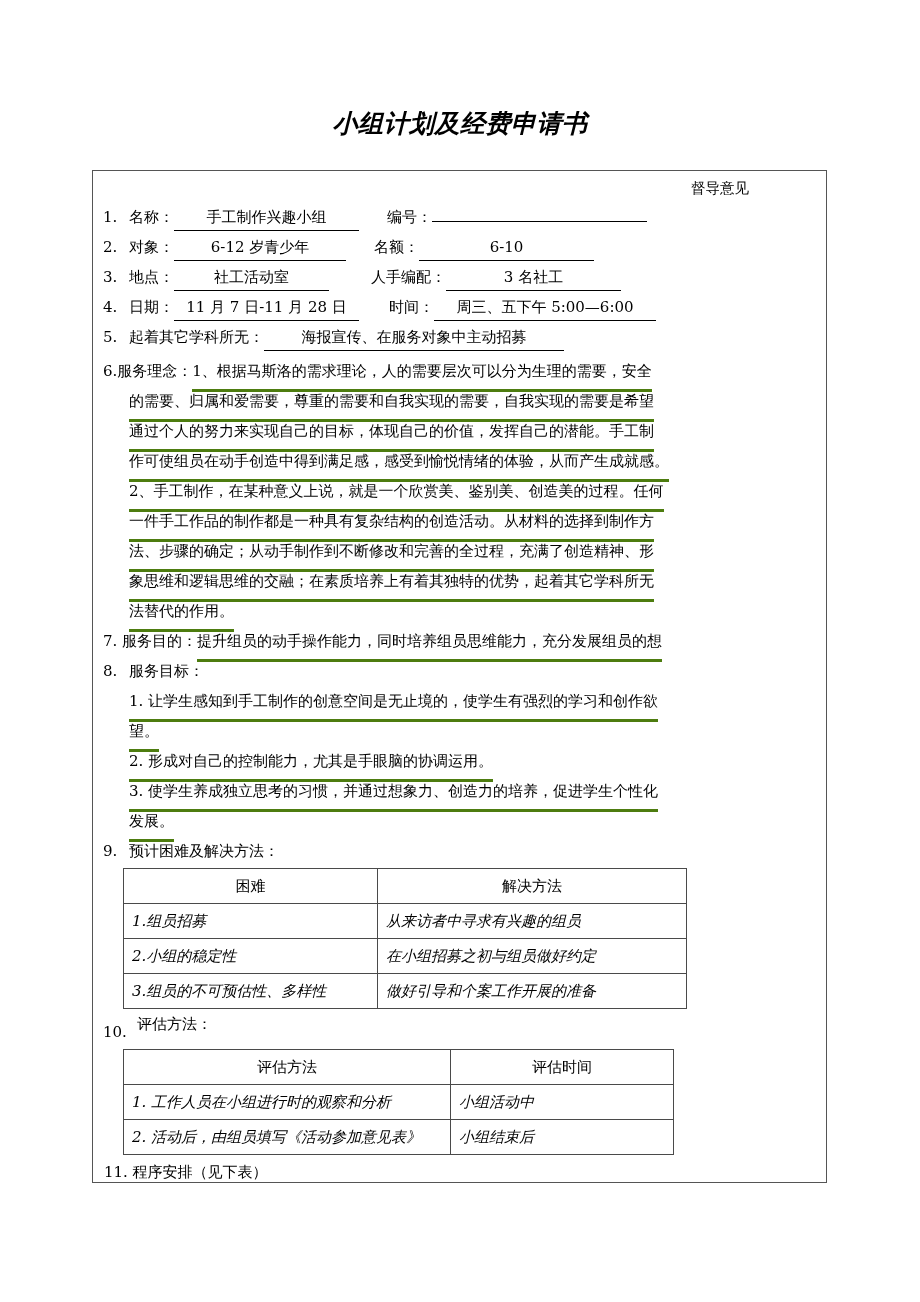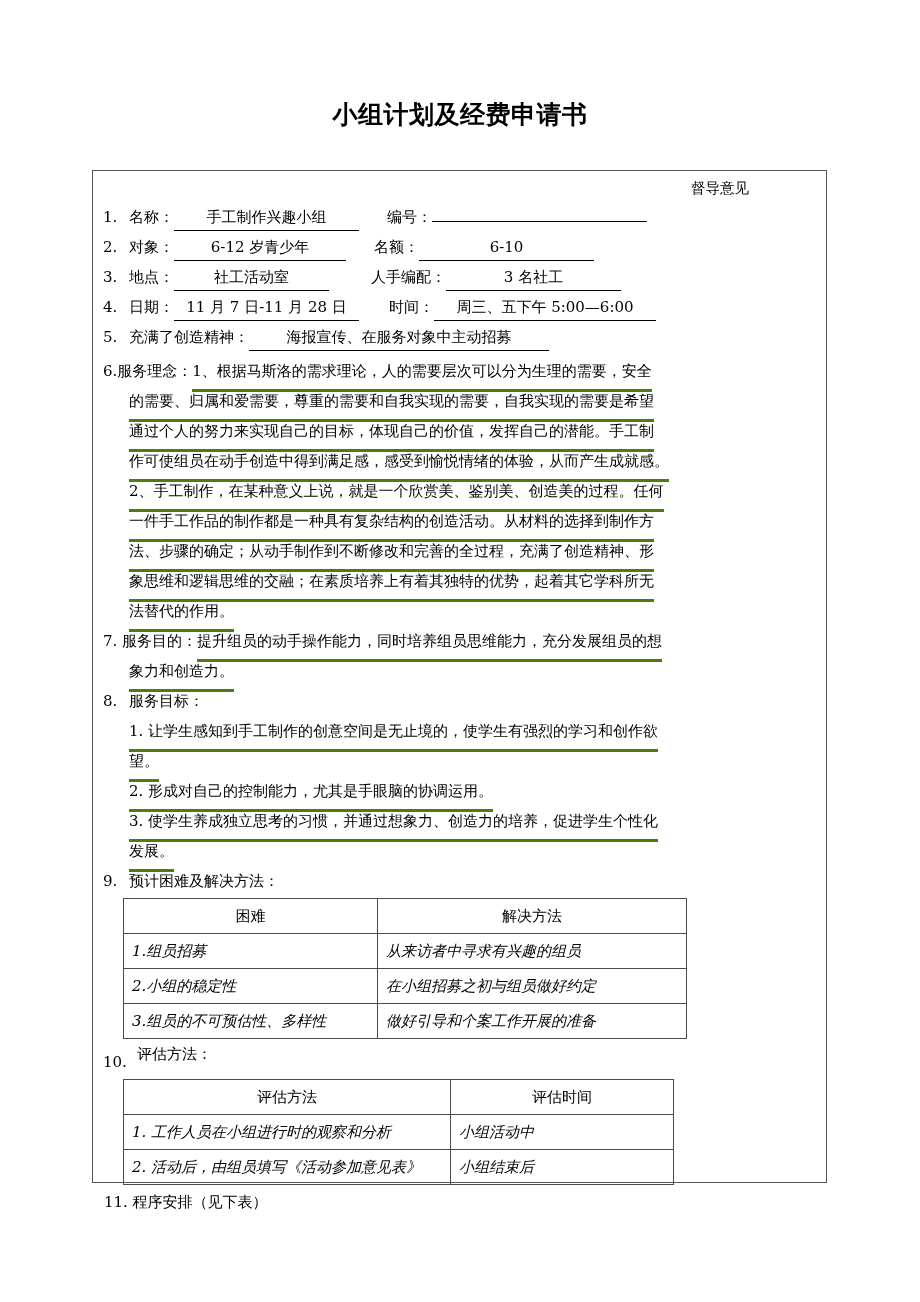--- a/index.html
+++ b/index.html
@@ -12,29 +12,30 @@
     height: 1302px;
     position: relative;
     font-family: "DejaVu Serif", "Liberation Serif", serif;
     color: #000000;
     overflow: hidden;
   }
 
   
   .doc-title {
     position: absolute;
-    top: 100px;
+    top: 109px;
     left: 0;
     width: 920px;
     text-align: center;
     font-family: "DejaVu Sans", "Liberation Sans", sans-serif;
     font-size: 25px;
     font-weight: 700;
     letter-spacing: 0.5px;
     line-height: 1.2;
+    font-style: italic;
   }
 
   
   .form-box {
     position: absolute;
     left: 92px;
     top: 170px;
     width: 735px;
     height: 1013px;
     border: 1px solid #555555;
@@ -218,21 +219,21 @@
       <span class="num">4.</span>
       <span class="lbl">日期：</span>
       <span class="val w-date">11 月 7 日-11 月 28 日</span>
       <span class="gap" style="width:30px"></span>
       <span class="lbl">时间：</span>
       <span class="val w-time">周三、五下午 5:00—6:00</span>
     </div>
 
     <div class="row">
       <span class="num">5.</span>
-      <span class="lbl">充满了创造精神：</span>
+      <span class="lbl">起着其它学科所无：</span>
       <span class="val w-recruit">海报宣传、在服务对象中主动招募</span>
     </div>
 
     <div class="para-row" style="margin-top:4px;">
       <span class="num" style="width:auto;">
         <span>6.</span><span>服务理念：</span>
       </span>
       <span class="para-body">
         <span class="para-line"><span class="u">1、根据马斯洛的需求理论，人的需要层次可以分为生理的需要，安全</span></span>
       </span>
@@ -249,23 +250,20 @@
     </div>
 
     <div class="para-row">
       <span class="num" style="width:auto;">
         <span>7.</span>&nbsp;<span>服务目的：</span>
       </span>
       <span class="para-body">
         <span class="para-line"><span class="u">提升组员的动手操作能力，同时培养组员思维能力，充分发展组员的想</span></span>
       </span>
     </div>
-    <div style="padding-left:26px;">
-      <div class="para-line"><span class="u">象力和创造力。</span></div>
-    </div>
 
     <div class="section-head">
       <span class="num">8.</span>
       <span>服务目标：</span>
     </div>
     <div style="padding-left:26px;">
       <div class="para-line"><span class="u">1. 让学生感知到手工制作的创意空间是无止境的，使学生有强烈的学习和创作欲</span></div>
       <div class="para-line"><span class="u">望。</span></div>
       <div class="para-line"><span class="u">2. 形成对自己的控制能力，尤其是手眼脑的协调运用。</span></div>
       <div class="para-line"><span class="u">3. 使学生养成独立思考的习惯，并通过想象力、创造力的培养，促进学生个性化</span></div>

